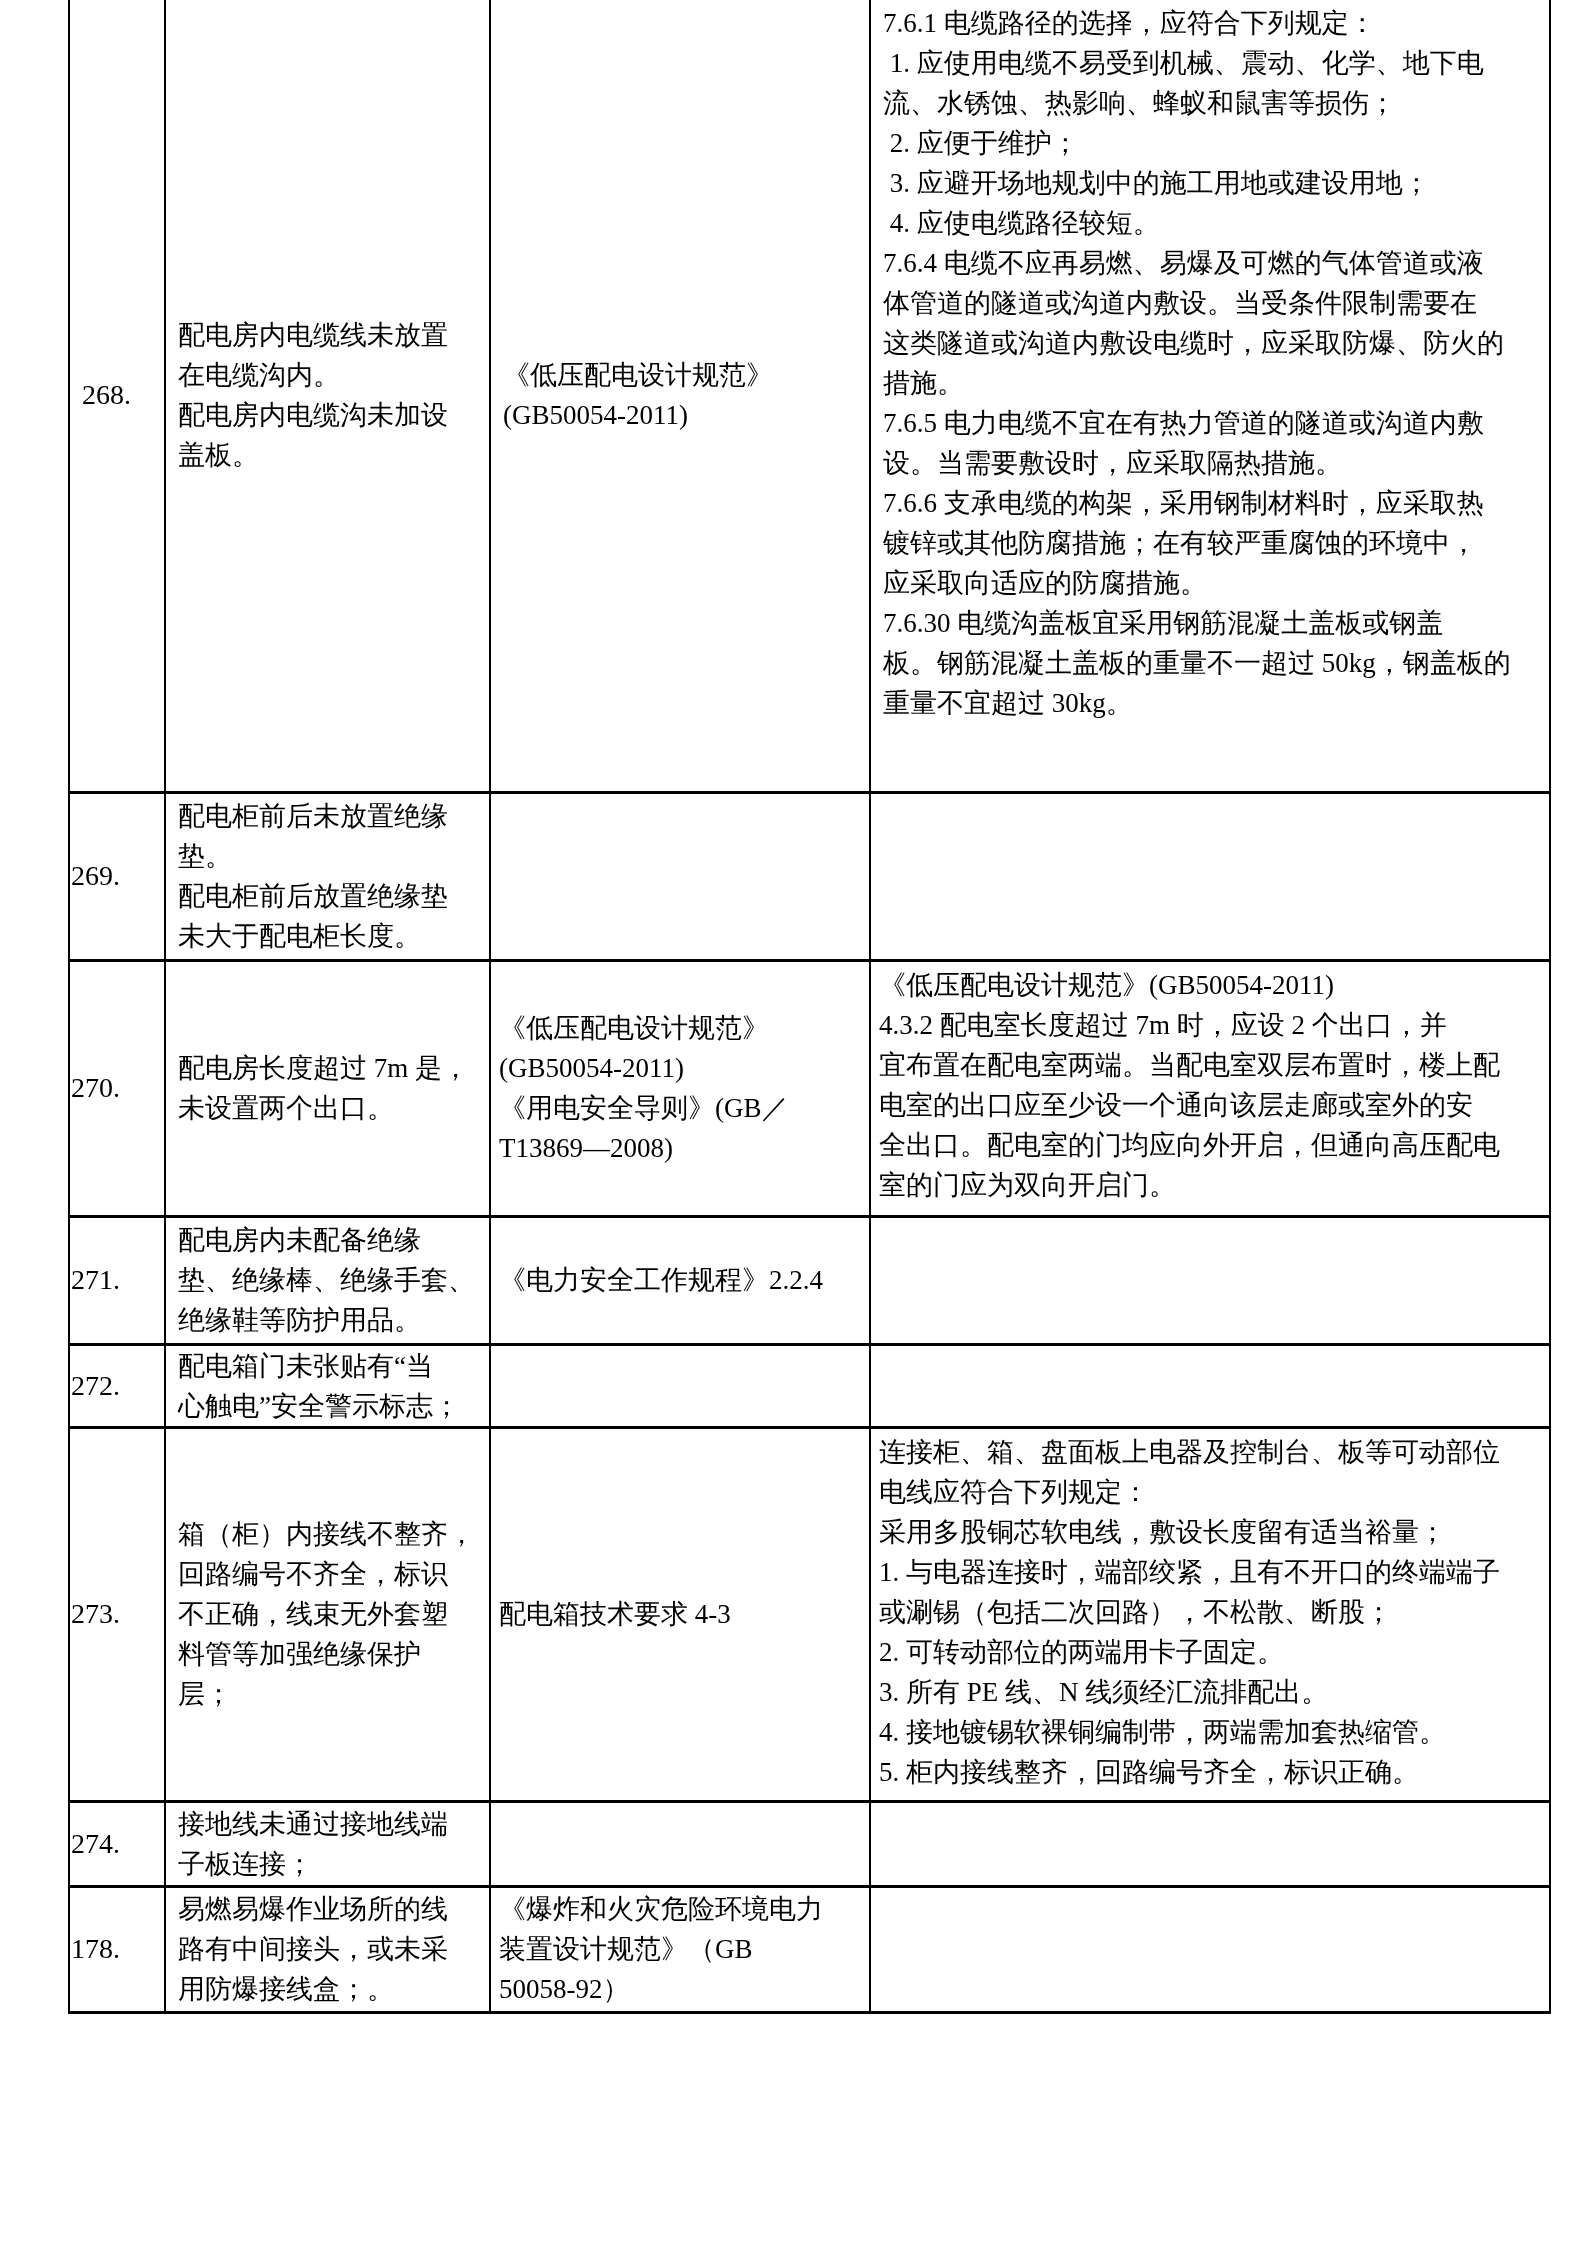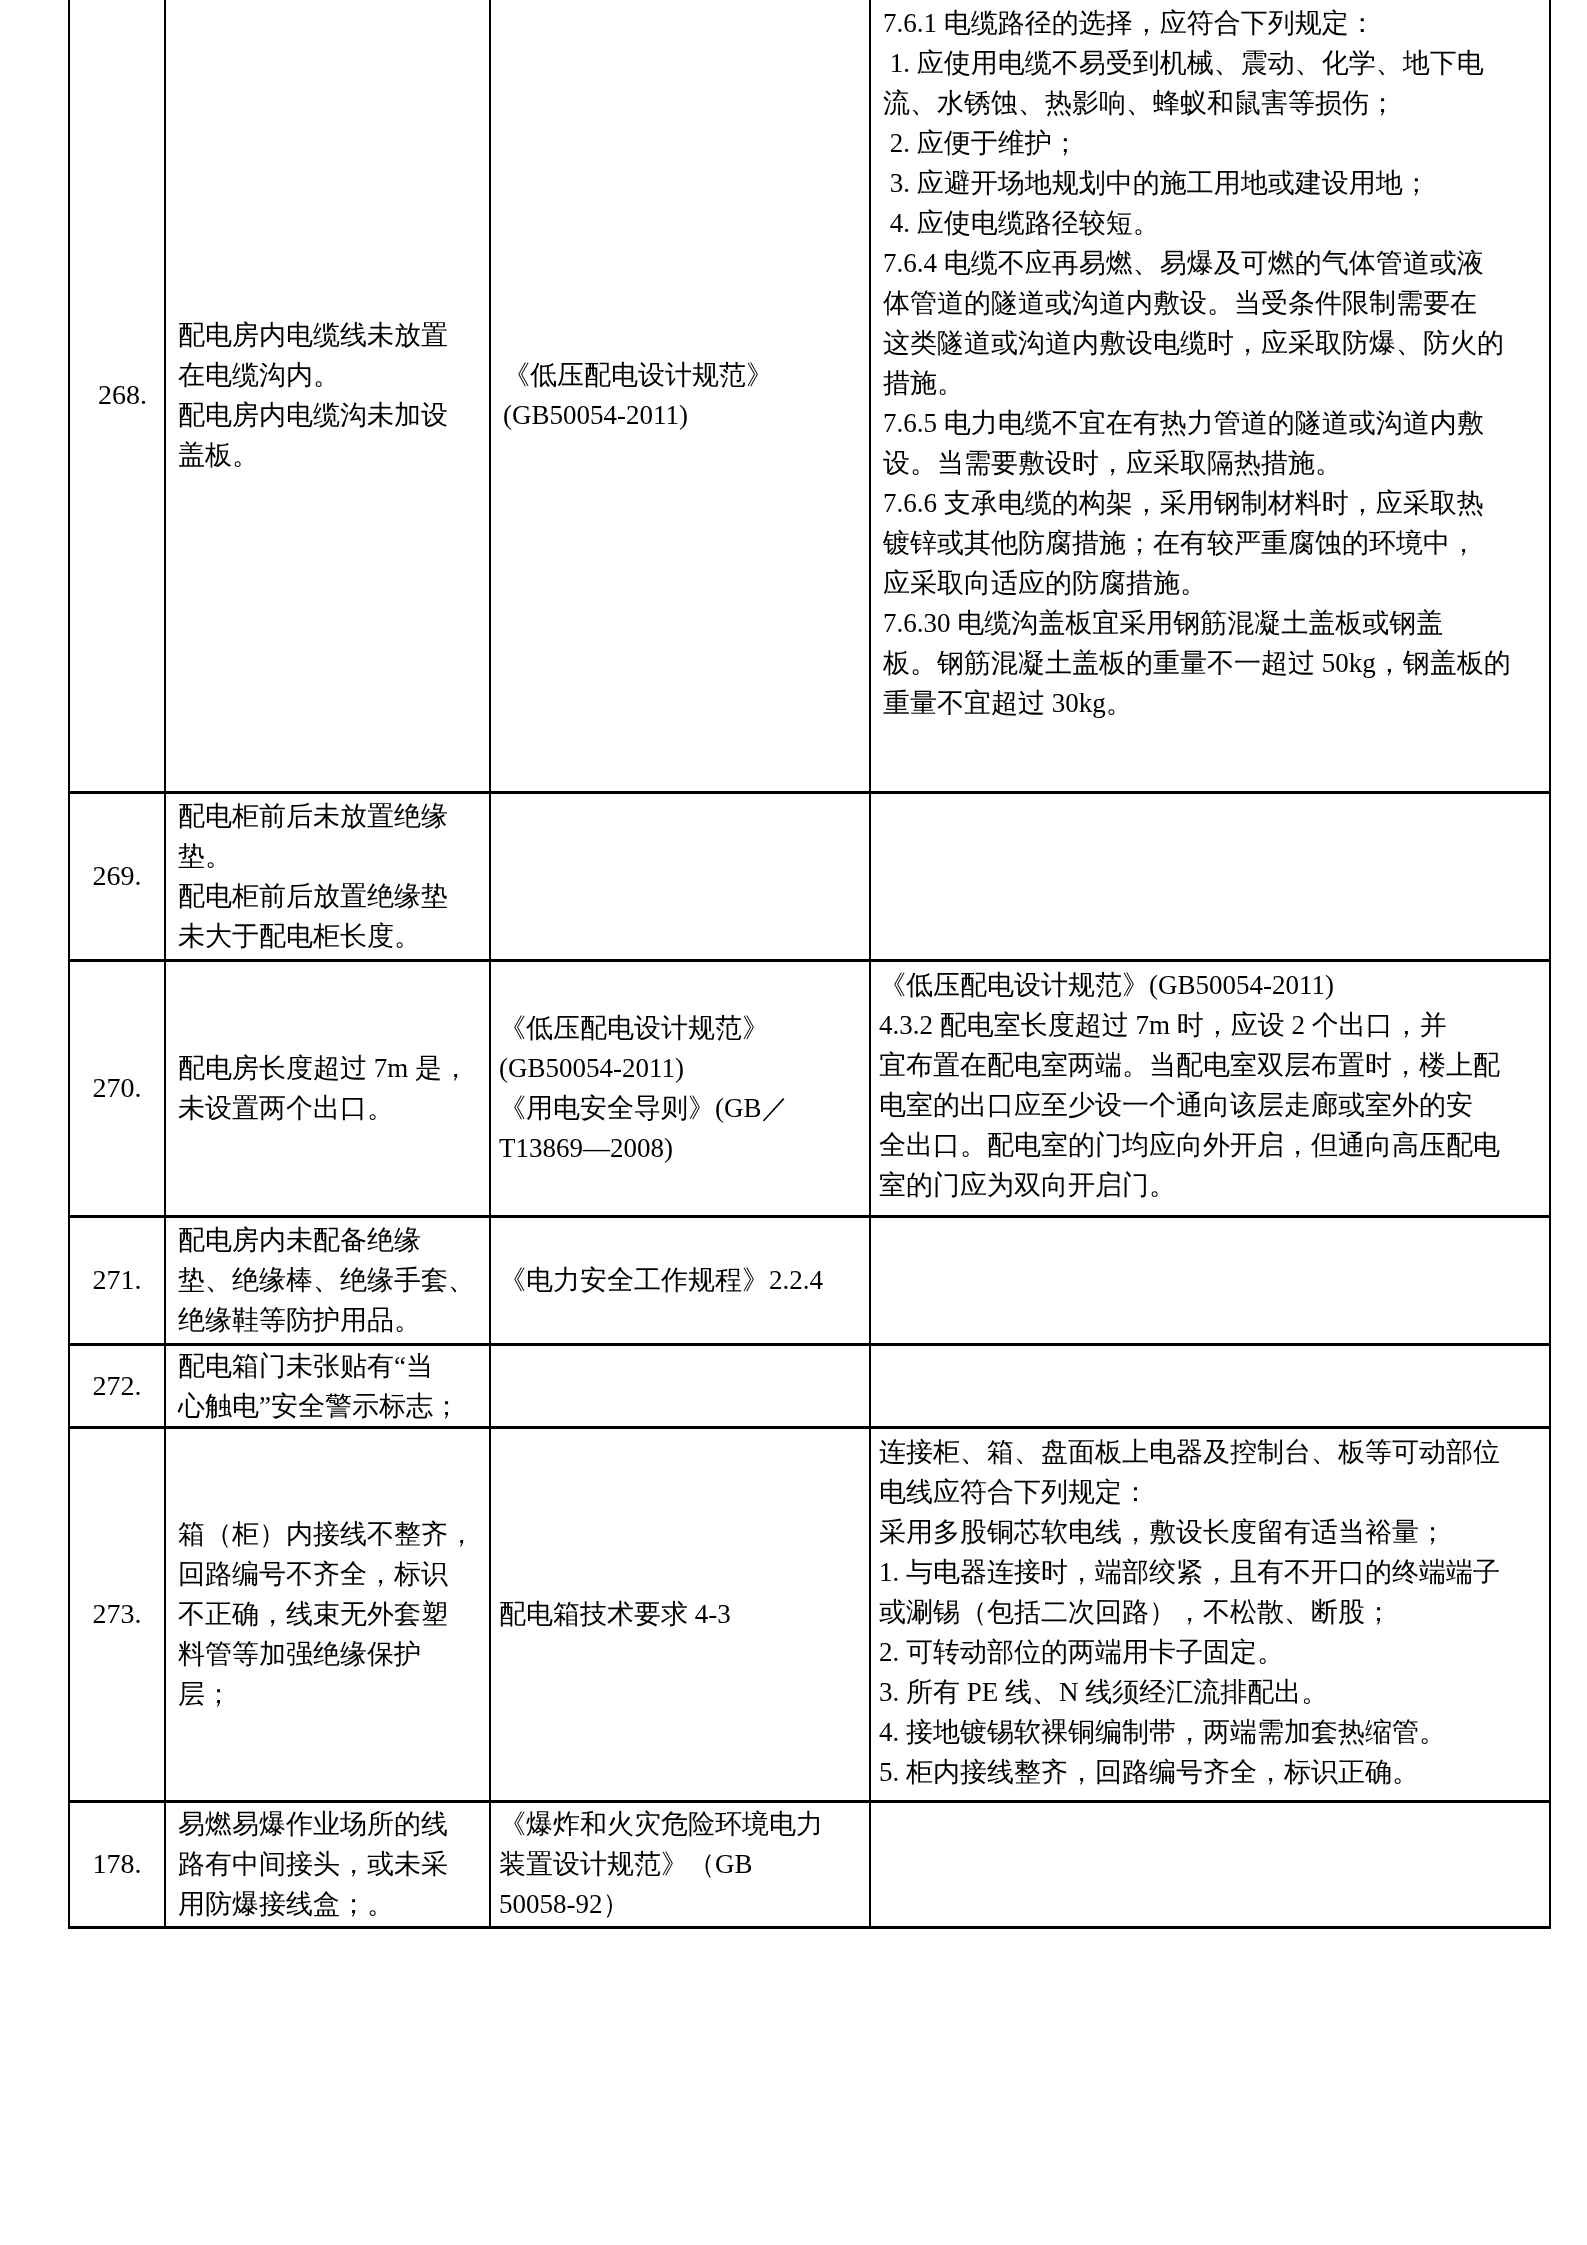--- a/index.html
+++ b/index.html
@@ -35,21 +35,20 @@
     border-bottom: 3px solid #000;
     box-sizing: border-box;
     font-size: 27px;
     line-height: 40px;
     white-space: pre-wrap;
     overflow: hidden;
     vertical-align: middle;
   }
   tr.first-row td { border-top: none; padding-left: 12px; }
   td.no {
-    text-align: center;
     font-size: 28px;
     font-family: "Liberation Serif", "DejaVu Serif", serif;
   }
   td.desc   { padding: 0 4px 0 12px; vertical-align: middle; }
   td.ref    { padding: 0 4px 0 8px;  vertical-align: middle; }
   td.detail { padding: 3px 6px 0 8px; vertical-align: top; }
   
   tr.r268 { height: 792px; }
   tr.r269 { height: 168px; }
   tr.r270 { height: 256px; }
@@ -149,20 +148,27 @@
         <td class="detail">连接柜、箱、盘面板上电器及控制台、板等可动部位
 电线应符合下列规定：
 采用多股铜芯软电线，敷设长度留有适当裕量；
 1. 与电器连接时，端部绞紧，且有不开口的终端端子
 或涮锡（包括二次回路），不松散、断股；
 2. 可转动部位的两端用卡子固定。
 3. 所有 PE 线、N 线须经汇流排配出。
 4. 接地镀锡软裸铜编制带，两端需加套热缩管。
 5. 柜内接线整齐，回路编号齐全，标识正确。</td>
       </tr>
+      <tr class="r274">
+        <td class="no">274.</td>
+        <td class="desc">接地线未通过接地线端
+子板连接；</td>
+        <td class="ref"></td>
+        <td class="detail"></td>
+      </tr>
       <tr class="r276">
         <td class="no">178.</td>
         <td class="desc">易燃易爆作业场所的线
 路有中间接头，或未采
 用防爆接线盒；。</td>
         <td class="ref">《爆炸和火灾危险环境电力
 装置设计规范》（GB
 50058-92）</td>
         <td class="detail"></td>
       </tr>

